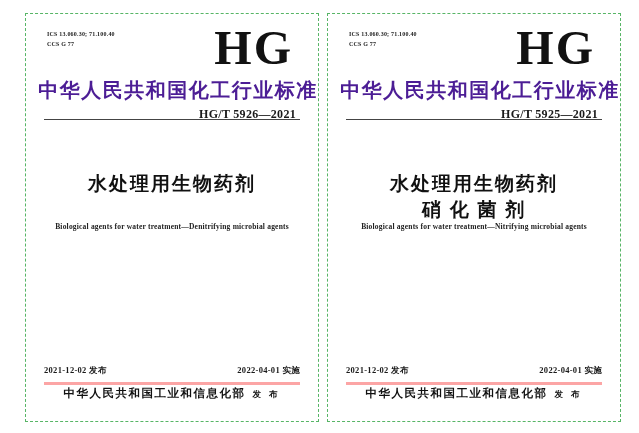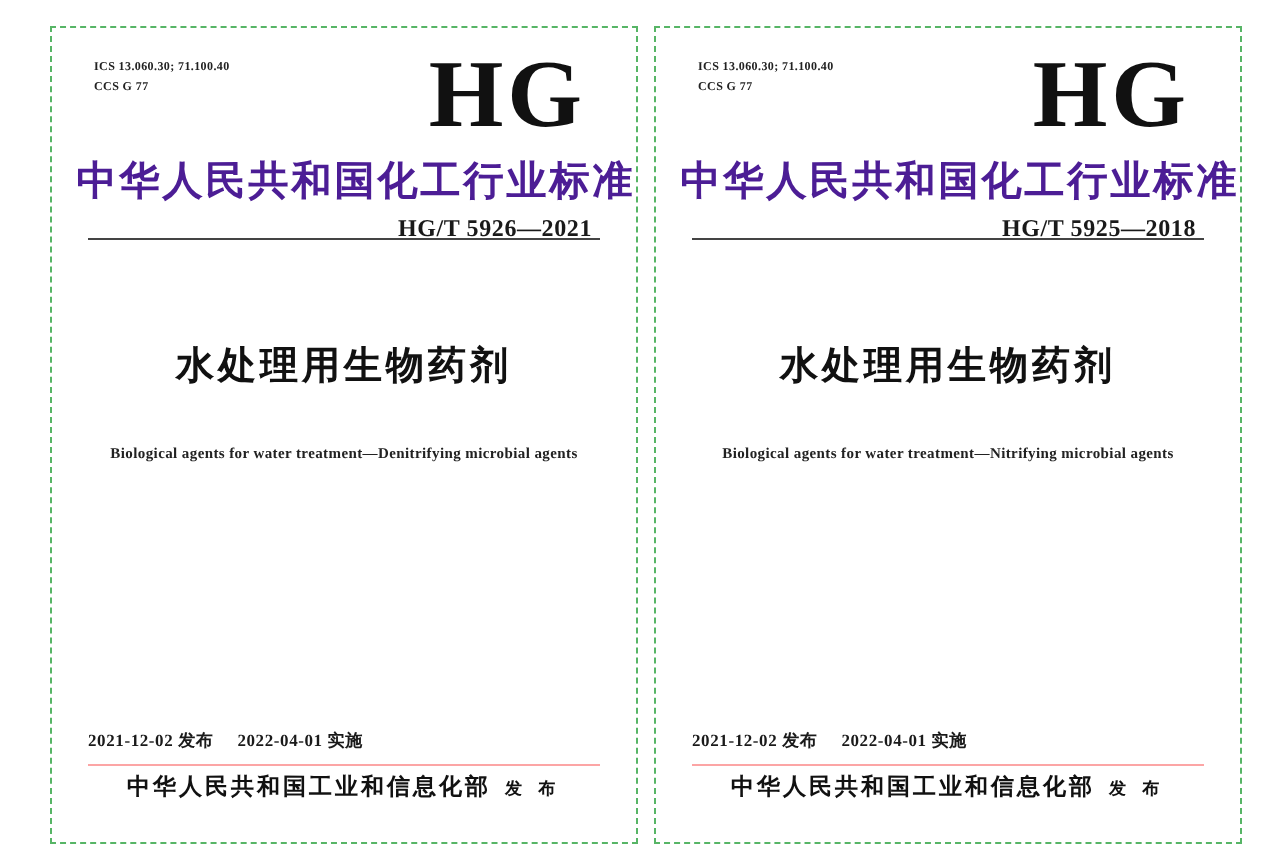--- a/index.html
+++ b/index.html
@@ -79,24 +79,25 @@
     text-align: center;
     font-size: 7.5px;
     font-weight: bold;
     letter-spacing: 0.2px;
     color: #222;
   }
   .dates-row {
     position: absolute;
     top: 351px; left: 18px; right: 18px;
     display: flex;
+    justify-content: space-between;
     font-size: 8.5px;
     font-weight: bold;
     padding-bottom: 5px;
-    border-bottom: 1px solid #fca5a5;
+    border-bottom: 3px solid #fca5a5;
     letter-spacing: 0.3px;
     gap: 12px;
   }
   .publisher-row {
     position: absolute;
     top: 372px; left: 0; right: 0;
     text-align: center;
     font-size: 11.5px;
     font-weight: bold;
     letter-spacing: 1.5px;
@@ -136,24 +137,25 @@
     </div>
   </div>
 
   <div class="page">
     <div class="ics-block">
       <div>ICS 13.060.30; 71.100.40</div>
       <div>CCS G 77</div>
     </div>
     <div class="logo">HG</div>
     <div class="std-type">中华人民共和国化工行业标准</div>
-    <div class="std-number">HG/T 5925—2018</div>
+    <div class="std-number">HG/T 5925—2021</div>
     <div class="header-rule"></div>
     <div class="main-title">
       <div>水处理用生物药剂</div>
+      <div>硝 化 菌 剂</div>
     </div>
     <div class="subtitle-en">Biological agents for water treatment—Nitrifying microbial agents</div>
     <div class="dates-row">
       <span>2021-12-02 发布</span>
       <span>2022-04-01 实施</span>
     </div>
     <div class="publisher-row">
       <span>中华人民共和国工业和信息化部</span><span class="publisher-suffix">发 布</span>
     </div>
   </div>

